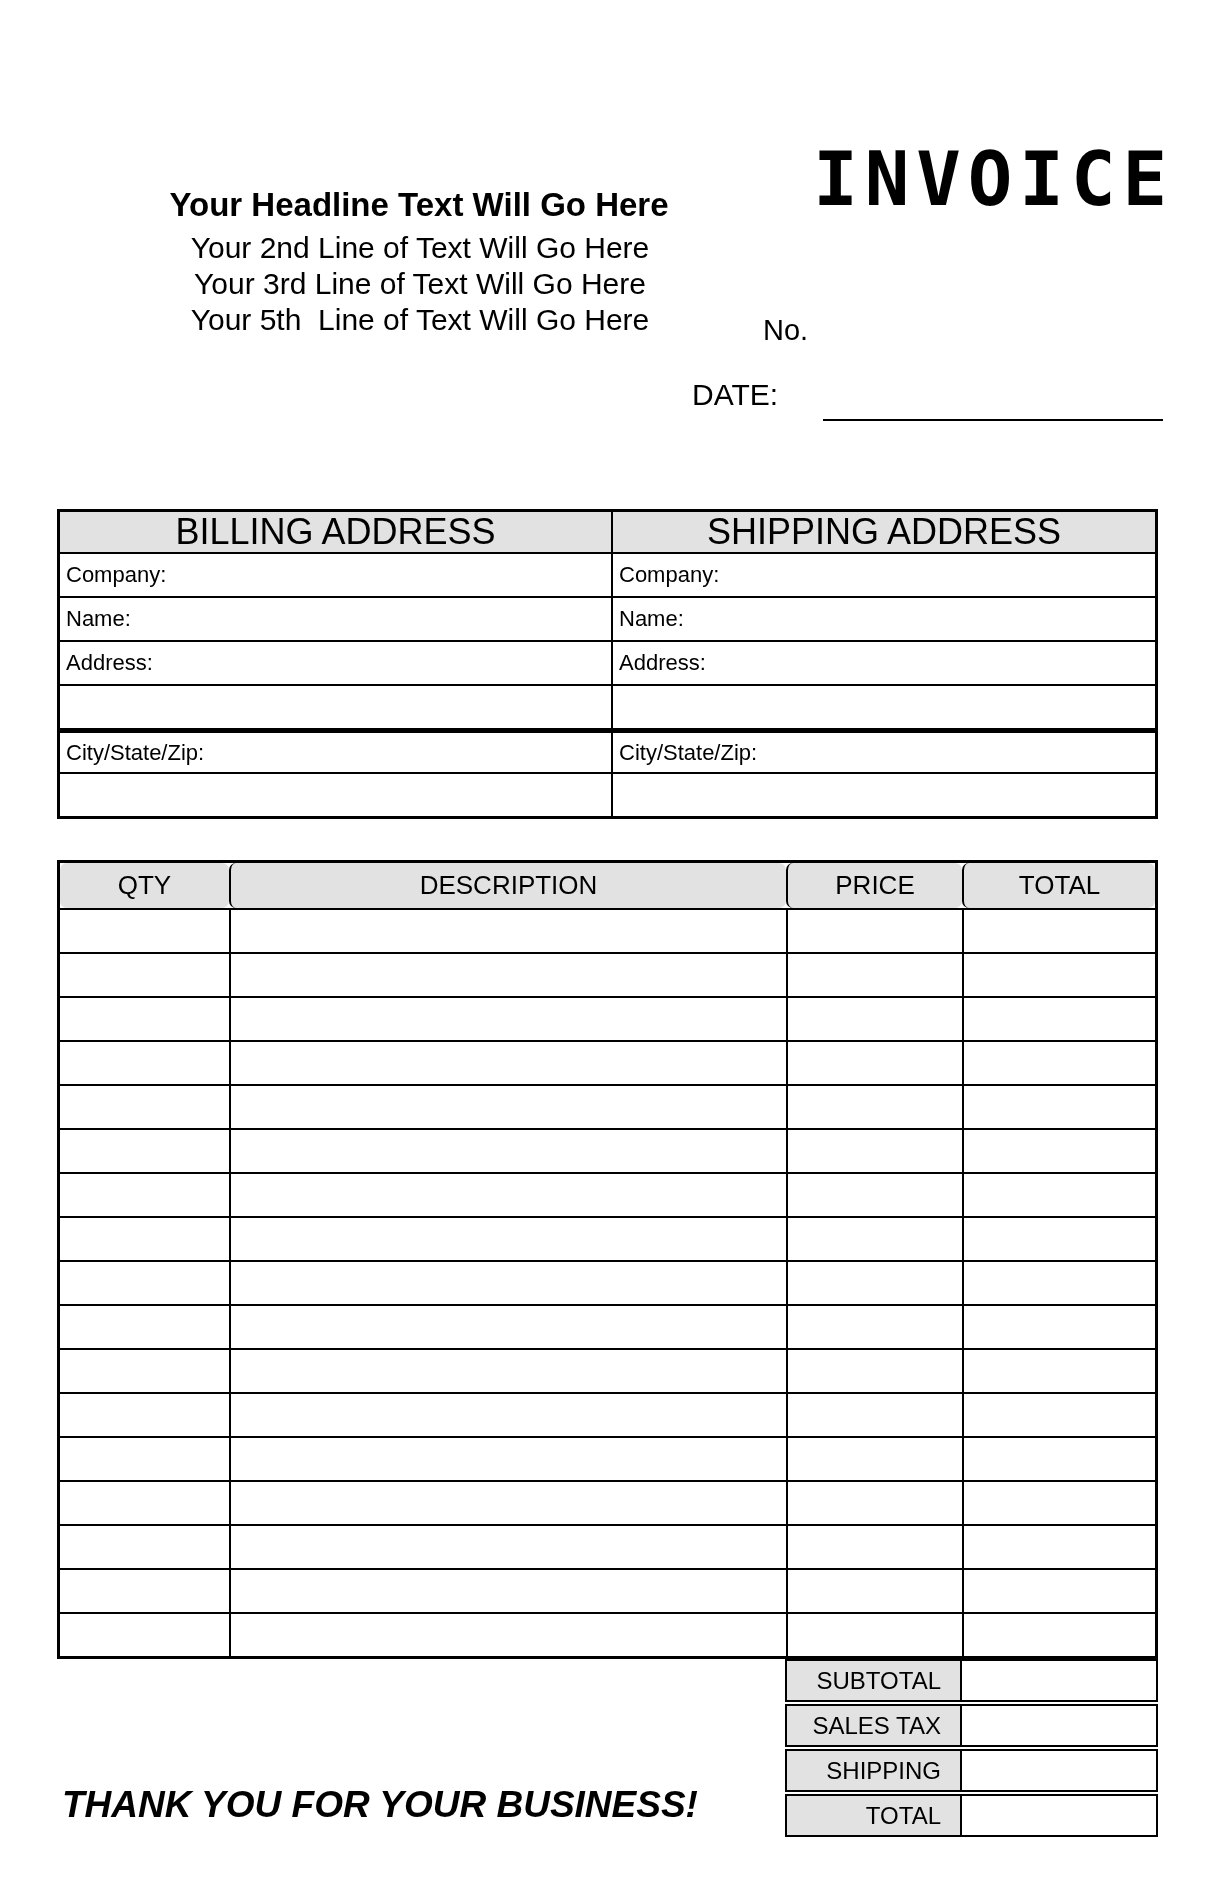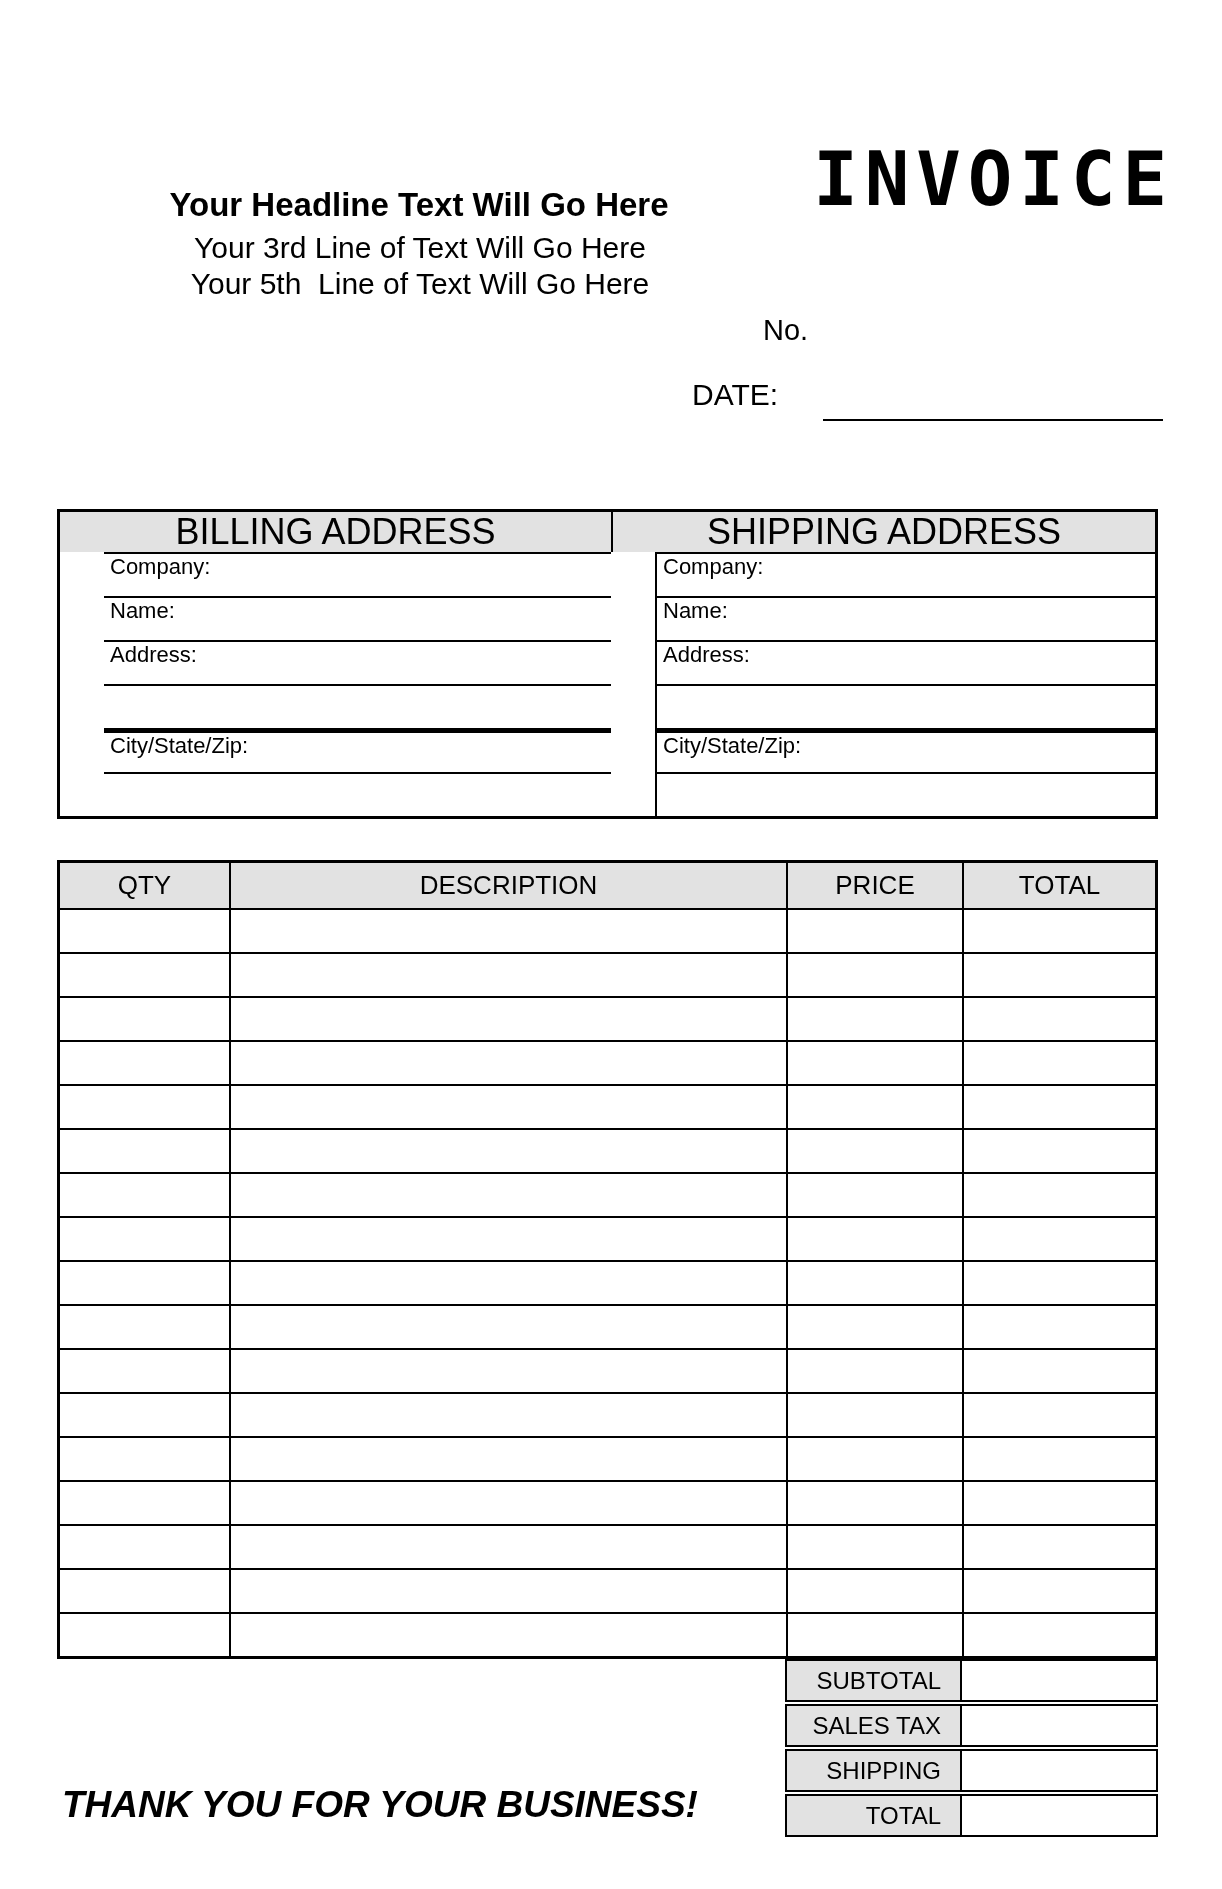--- a/index.html
+++ b/index.html
@@ -43,34 +43,34 @@
     grid-template-rows:40px; grid-auto-rows:44px;
     border:3px solid #000; background:#fff;
   }
   .addr-title {
     background:#e2e2e2; font-size:36px;
     display:flex; align-items:center; justify-content:center;
   }
   .col2 { border-left:2px solid #000; }
   .addr-cell {
     border-top:2px solid #000; font-size:22px;
-    display:flex; padding-left:6px;margin-left:44px;
+    display:flex; align-items:center; padding-left:6px;
   }
   .addr-cell.thick-top { border-top:5px solid #000; }
 
   
   .items-table {
     position:absolute; left:57px; top:860px; width:1101px;
     display:grid; grid-template-columns:169px 557px 176px 1fr;
     grid-template-rows:45px; grid-auto-rows:44px;
     border:3px solid #000; background:#fff;
   }
   .ith {
     background:#e2e2e2; font-size:26px;
-    display:flex; align-items:center; justify-content:center;
+    display:flex; align-items:center; justify-content:center;border-radius:7px;
   }
   .item-cell { border-top:2px solid #000; }
   .bl { border-left:2px solid #000; }
 
   
   .summary { position:absolute; left:785px; top:1659px; width:373px; }
   .summary-row {
     display:grid; grid-template-columns:177px 1fr;
     height:43px; margin-bottom:2px;
   }
@@ -84,20 +84,21 @@
   .thank-you {
     position:absolute; left:62px; top:1784px;
     font-size:37px; font-weight:bold; font-style:italic; white-space:pre;
   }
 </style>
 </head>
 <body>
 
 <div class="headline">Your Headline Text Will Go Here</div>
 <div class="taglines">
+  <div class="tagline">Your 2nd Line of Text Will Go Here</div>
   <div class="tagline">Your 3rd Line of Text Will Go Here</div>
   <div class="tagline">Your 5th  Line of Text Will Go Here</div>
 </div>
 <div class="invoice-title">INVOICE</div>
 <div class="no-label">No.</div>
 <div class="date-label">DATE:</div>
 <div class="date-underline"></div>
 
 <div class="addr-table">
   <div class="addr-title">BILLING ADDRESS</div>

